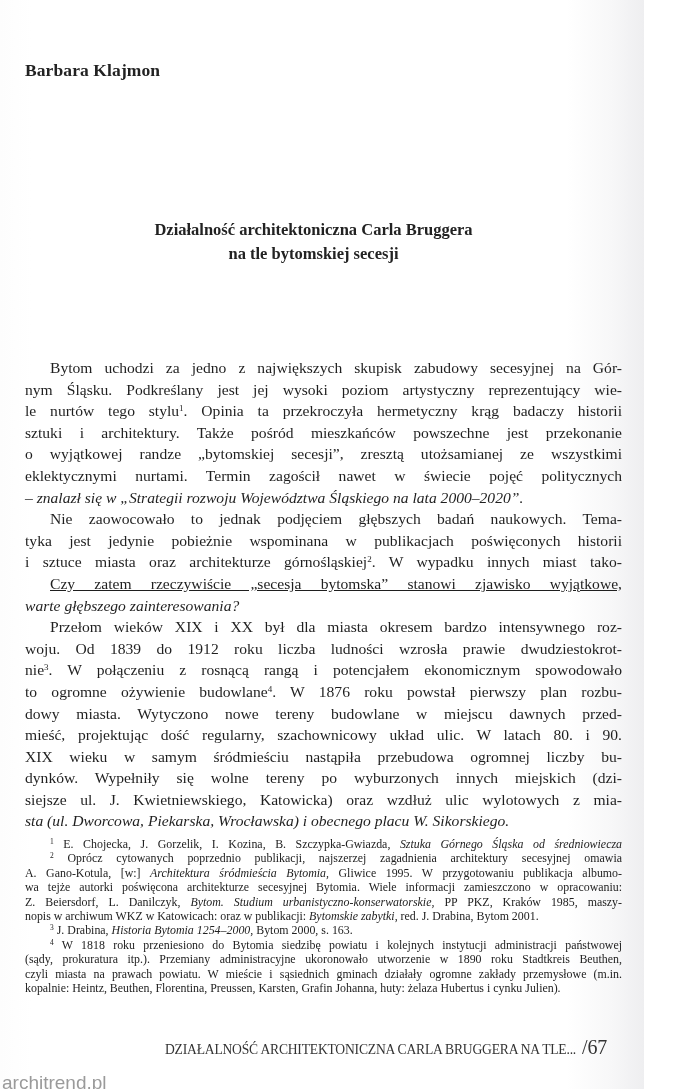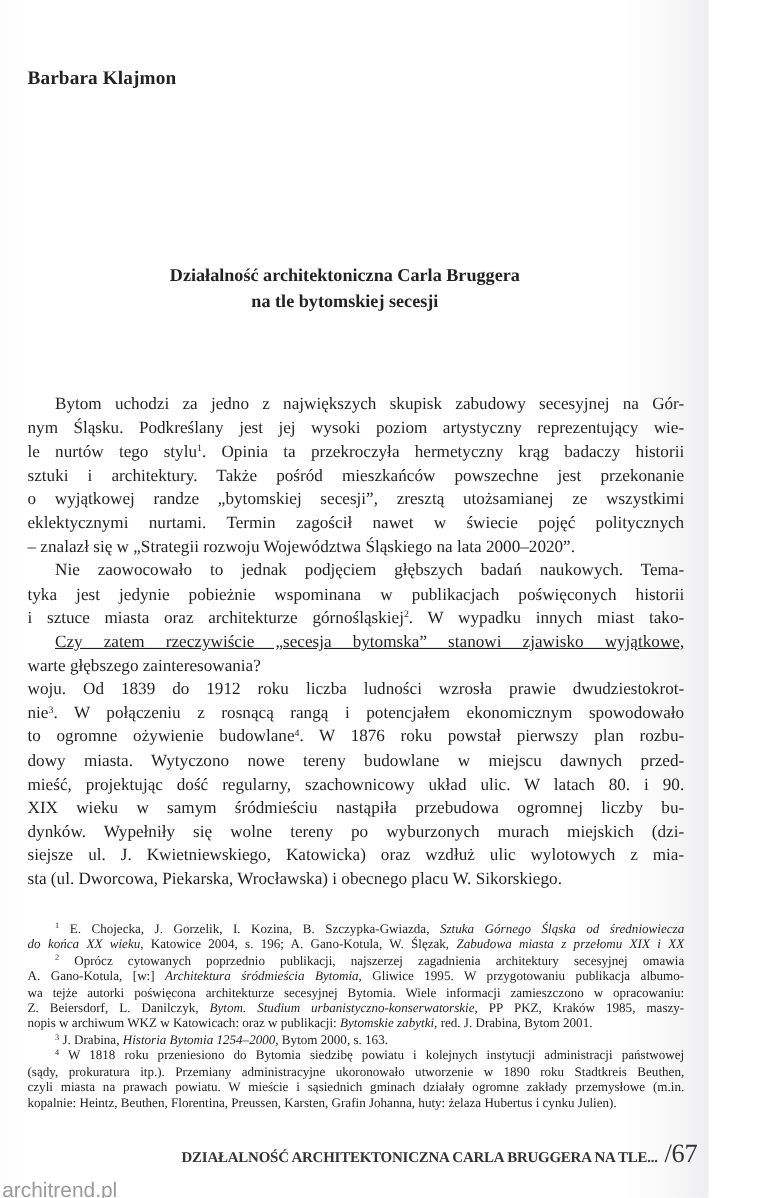--- a/index.html
+++ b/index.html
@@ -16,49 +16,48 @@
   }
   .author {
     position: absolute; left: 25px; top: 60px;
     font-size: 17.5px; font-weight: bold; letter-spacing: 0.1px;
     color: #222;
   }
   .title {
     position: absolute; left: 0; top: 218px; width: 627px;
     text-align: center; font-weight: bold; font-size: 16.5px; line-height: 24px;
     color: #222;
-    margin-top: 20px;
   }
   .body-text {
     position: absolute; left: 25px; top: 329px; width: 597px;
     font-size: 15.6px; line-height: 21.6px;
     text-align: justify;
     color: #1f1f1f;
     margin-top: 28px;
   }
   .body-text .line { display: block; text-align: justify; text-align-last: justify; white-space: nowrap; }
-  .body-text .line.last { text-align-last: left; }
+  .body-text .line.last { text-align-last: left; font-style: italic; }
   sup { font-size: 9px; line-height: 0; vertical-align: 5px; }
   .footnotes {
     position: absolute; left: 25px; top: 837px; width: 597px;
     font-size: 11.9px; line-height: 14.4px;
     color: #222;
   }
   .fn-line { display: block; white-space: nowrap; text-align: justify; text-align-last: justify; }
   .fn-line.first { padding-left: 25px; }
   .fn-line.last { text-align-last: left; }
   .fn-line sup { font-size: 7.5px; vertical-align: 4px; }
   i { font-style: italic; }
   .running-footer {
     position: absolute; left: 165px; top: 1036px; width: 460px;
     font-size: 13.6px; letter-spacing: -0.2px; color: #333;
     white-space: nowrap;
   }
-  .running-footer .sc { font-variant: normal; text-transform: uppercase; font-weight: bold; }
-  .page-number { font-size: 24px; color: #333; margin-left: 6px; }
+  .running-footer .sc { font-variant: normal; text-transform: uppercase; }
+  .page-number { font-size: 20px; color: #333; margin-left: 6px; }
   .watermark {
     position: absolute; left: 2px; top: 1072px;
     font-family: "Liberation Sans", "DejaVu Sans", sans-serif;
     font-size: 19px; color: #9a9a9a;
   }
 </style>
 </head>
 <body>
 
 <div class="page">
@@ -76,36 +75,36 @@
       <span class="line"><span>le nurtów tego stylu</span><sup>1</sup><span>. Opinia ta przekroczyła hermetyczny krąg badaczy historii</span></span>
       <span class="line">sztuki i architektury. Także pośród mieszkańców powszechne jest przekonanie</span>
       <span class="line">o wyjątkowej randze „bytomskiej secesji”, zresztą utożsamianej ze wszystkimi</span>
       <span class="line">eklektycznymi nurtami. Termin zagościł nawet w świecie pojęć politycznych</span>
       <span class="line last">– znalazł się w „Strategii rozwoju Województwa Śląskiego na lata 2000–2020”.</span>
       <span class="line" style="padding-left: 25px;">Nie zaowocowało to jednak podjęciem głębszych badań naukowych. Tema-</span>
       <span class="line">tyka jest jedynie pobieżnie wspominana w publikacjach poświęconych historii</span>
       <span class="line"><span>i sztuce miasta oraz architekturze górnośląskiej</span><sup>2</sup><span>. W wypadku innych miast tako-</span></span>
       <span class="line" style="padding-left: 25px; text-decoration: underline;">Czy zatem rzeczywiście „secesja bytomska” stanowi zjawisko wyjątkowe,</span>
       <span class="line last">warte głębszego zainteresowania?</span>
+      <span class="line" style="padding-left: 25px;">Przełom wieków XIX i XX był dla miasta okresem bardzo intensywnego roz-</span>
       <span class="line">woju. Od 1839 do 1912 roku liczba ludności wzrosła prawie dwudziestokrot-</span>
       <span class="line"><span>nie</span><sup>3</sup><span>. W połączeniu z rosnącą rangą i potencjałem ekonomicznym spowodowało</span></span>
       <span class="line"><span>to ogromne ożywienie budowlane</span><sup>4</sup><span>. W 1876 roku powstał pierwszy plan rozbu-</span></span>
       <span class="line">dowy miasta. Wytyczono nowe tereny budowlane w miejscu dawnych przed-</span>
       <span class="line">mieść, projektując dość regularny, szachownicowy układ ulic. W latach 80. i 90.</span>
       <span class="line">XIX wieku w samym śródmieściu nastąpiła przebudowa ogromnej liczby bu-</span>
-      <span class="line">dynków. Wypełniły się wolne tereny po wyburzonych murach miejskich (dzi-</span>
+      <span class="line">dynków. Wypełniły się wolne tereny po wyburzonych innych miejskich (dzi-</span>
       <span class="line">siejsze ul. J. Kwietniewskiego, Katowicka) oraz wzdłuż ulic wylotowych z mia-</span>
       <span class="line last">sta (ul. Dworcowa, Piekarska, Wrocławska) i obecnego placu W. Sikorskiego.</span>
     </div>
 
   <div class="footnotes">
 
     <div>
       <span class="fn-line first"><sup>1</sup> <span>E. Chojecka, J. Gorzelik, I. Kozina, B. Szczypka-Gwiazda, </span><i>Sztuka Górnego Śląska od średniowiecza</i></span>
-      <span class="fn-line"><i>do końca XX wieku</i><span>, Katowice 2004, s. 196; A. Gano-Kotula, W. Ślęzak, </span><i>Zabudowa miasta z przełomu XIX i XX</i></span>
     </div>
 
     <div>
       <span class="fn-line first"><sup>2</sup> <span>Oprócz cytowanych poprzednio publikacji, najszerzej zagadnienia architektury secesyjnej omawia</span></span>
       <span class="fn-line"><span>A. Gano-Kotula, [w:] </span><i>Architektura śródmieścia Bytomia,</i><span> Gliwice 1995. W przygotowaniu publikacja albumo-</span></span>
       <span class="fn-line"><span>wa tejże autorki poświęcona architekturze secesyjnej Bytomia. Wiele informacji zamieszczono w opracowaniu:</span></span>
       <span class="fn-line"><span>Z. Beiersdorf, L. Danilczyk, </span><i>Bytom. Studium urbanistyczno-konserwatorskie,</i><span> PP PKZ, Kraków 1985, maszy-</span></span>
       <span class="fn-line last"><span>nopis w archiwum WKZ w Katowicach: oraz w publikacji: </span><i>Bytomskie zabytki</i><span>, red. J. Drabina, Bytom 2001.</span></span>
     </div>
 

